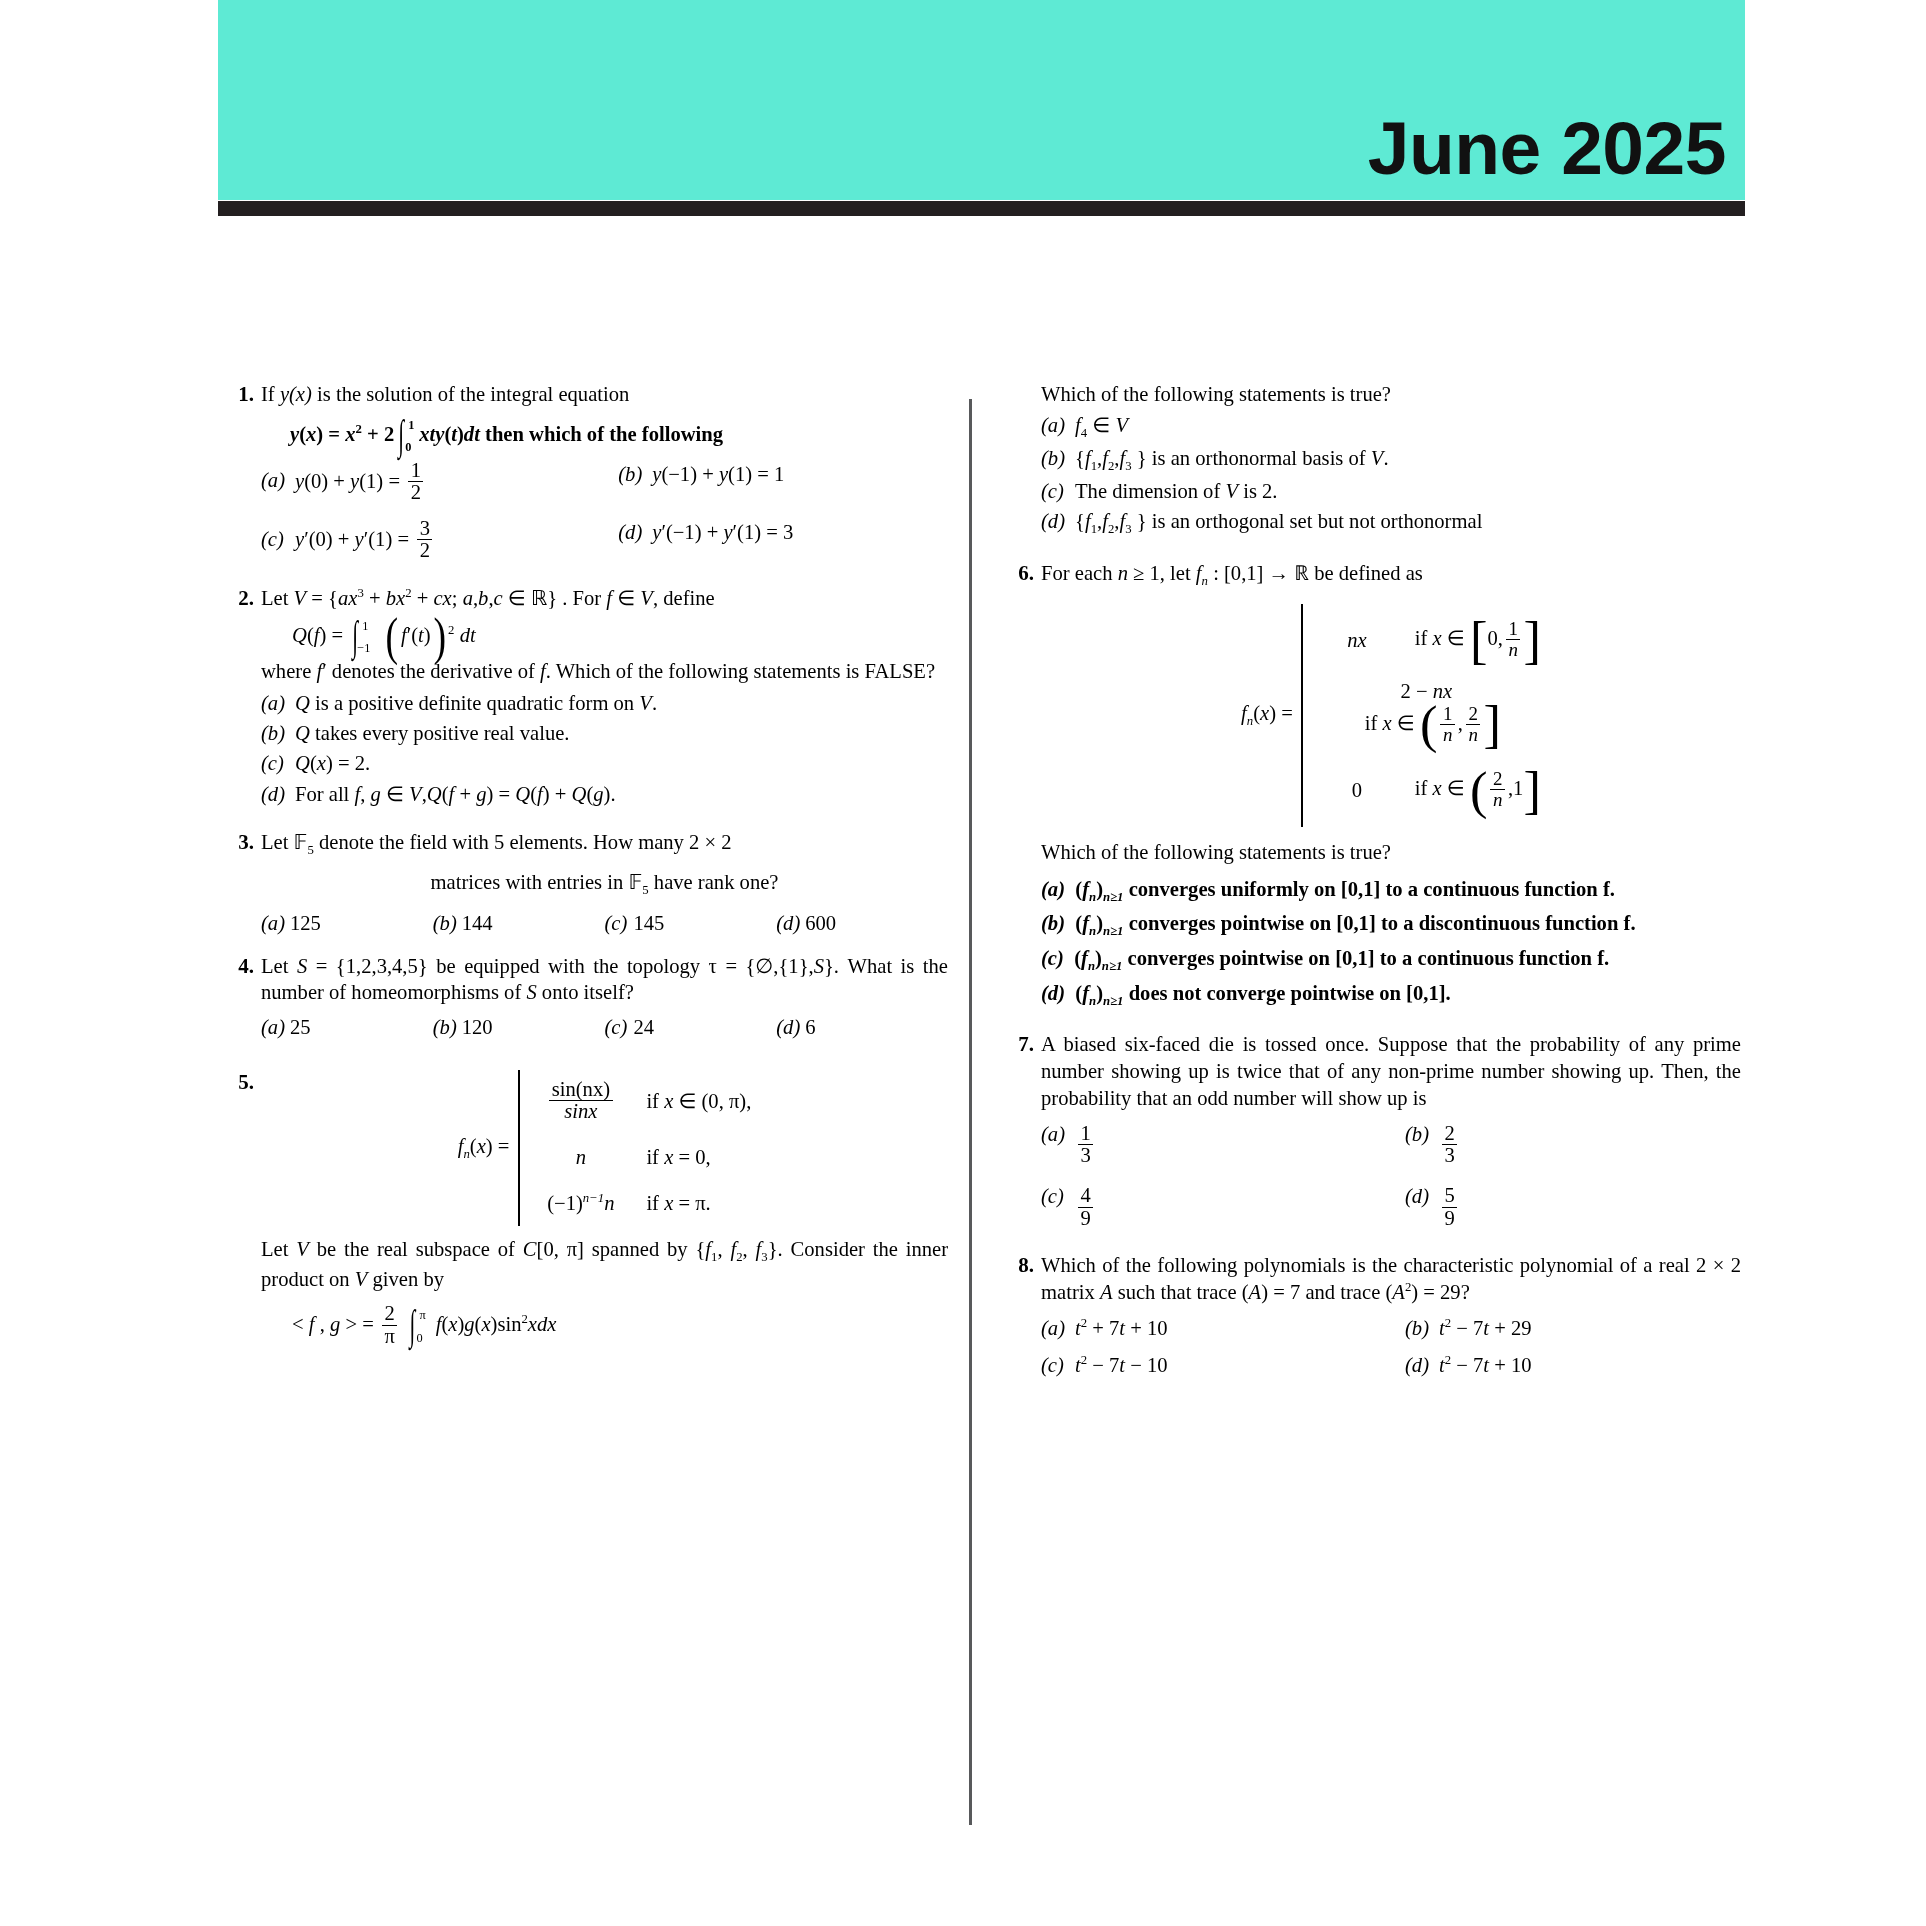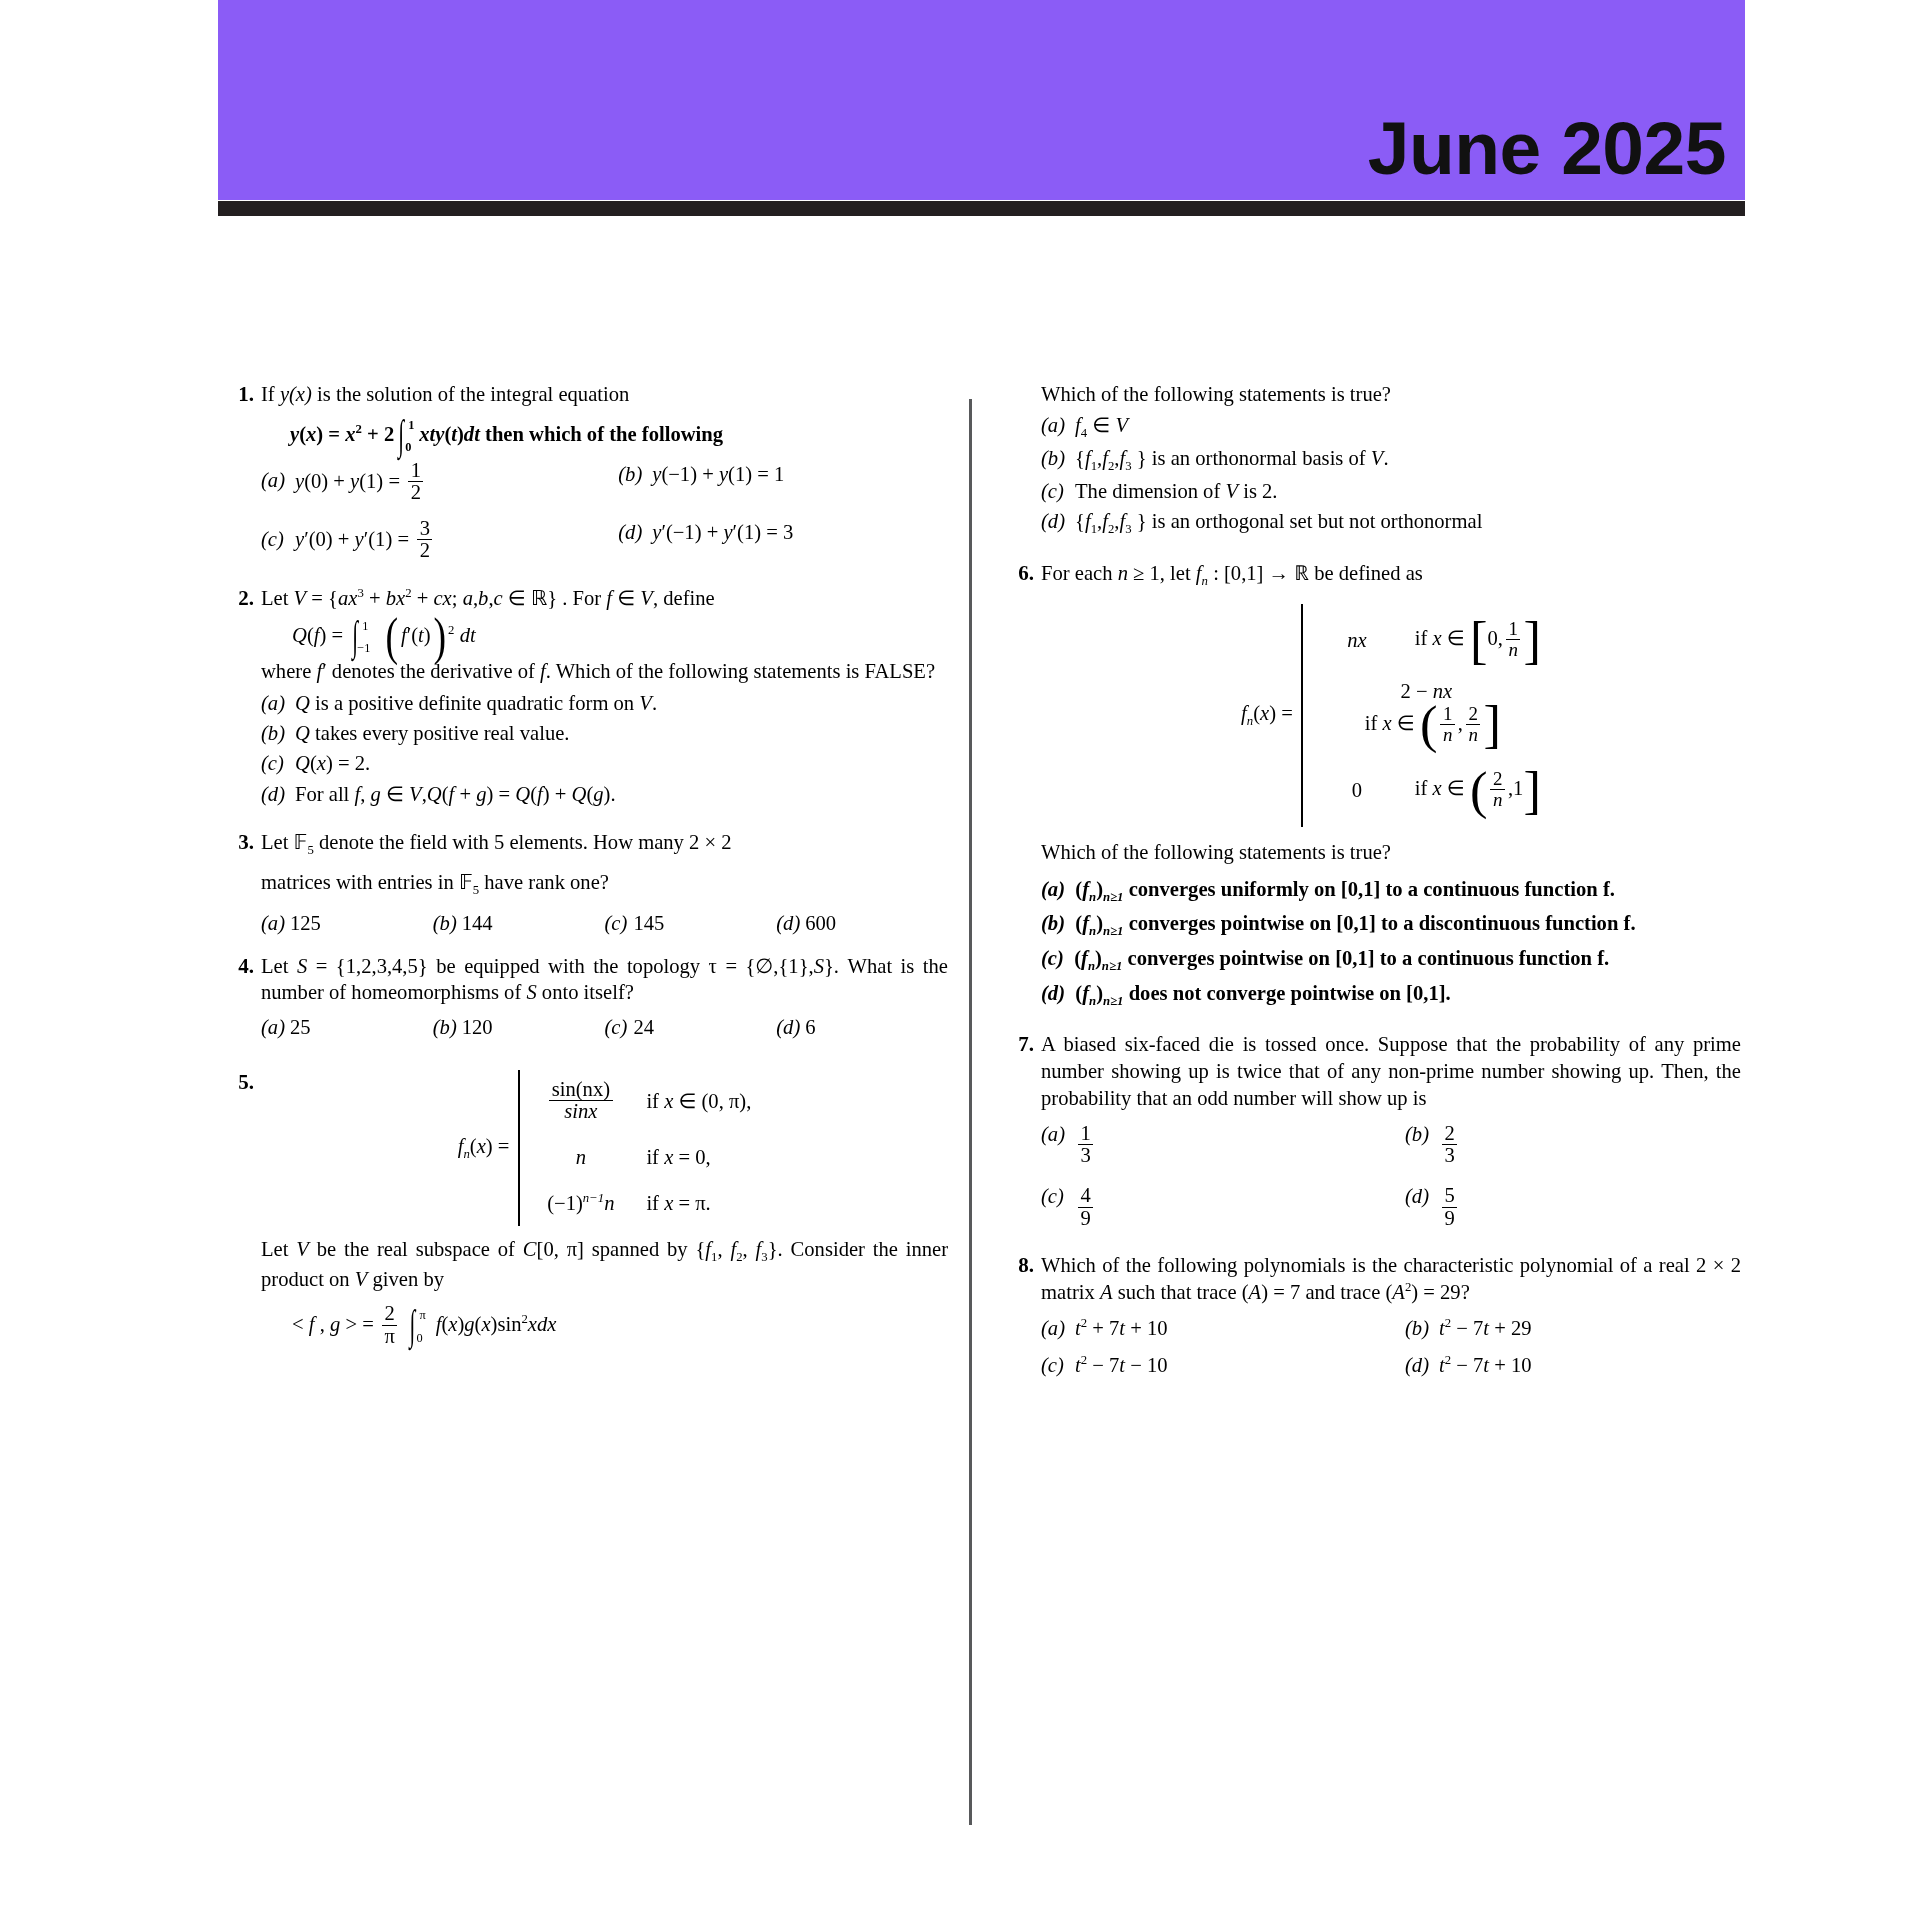--- a/index.html
+++ b/index.html
@@ -8,21 +8,21 @@
     background:#ffffff;
     font-family:"Liberation Serif", serif;
     color:#000000;
     position:relative;
     overflow:hidden;
   }
 
   
   .header-band{
     position:absolute; left:218px; top:0; width:1527px; height:200px;
-    background:#8b5cf6;
+    background:#5eead4;
     display:flex; align-items:flex-end; justify-content:flex-end;
   }
   .header-title{
     font-family:"Liberation Sans", sans-serif;
     font-weight:bold;
     font-size:75px;
     line-height:1;
     letter-spacing:-0.5px;
     padding-right:19px;
     padding-bottom:14px;
@@ -263,21 +263,21 @@
 
     <div class="gap-m"></div>
 
     <div class="q">
       <div class="num">3.</div>
       <div class="stem nj">
         <span>Let</span>
         <span class="bb">𝔽<sub class="n">5</sub></span>
         <span>denote the field with 5 elements. How many 2 × 2</span>
       </div>
-      <div class="stem nj" style="margin-top:10px;">
+      <div class="stem nj" style="margin-top:10px;text-align:center;">
         <span>matrices with entries in</span>
         <span class="bb">𝔽<sub class="n">5</sub></span>
         <span>have rank one?</span>
       </div>
 
       <div class="opts" style="margin-top:11px;">
         <div class="opt-row opts-4col">
           <div class="opt">
             <span class="lab-narrow">(a)</span>
             <span>125</span>

